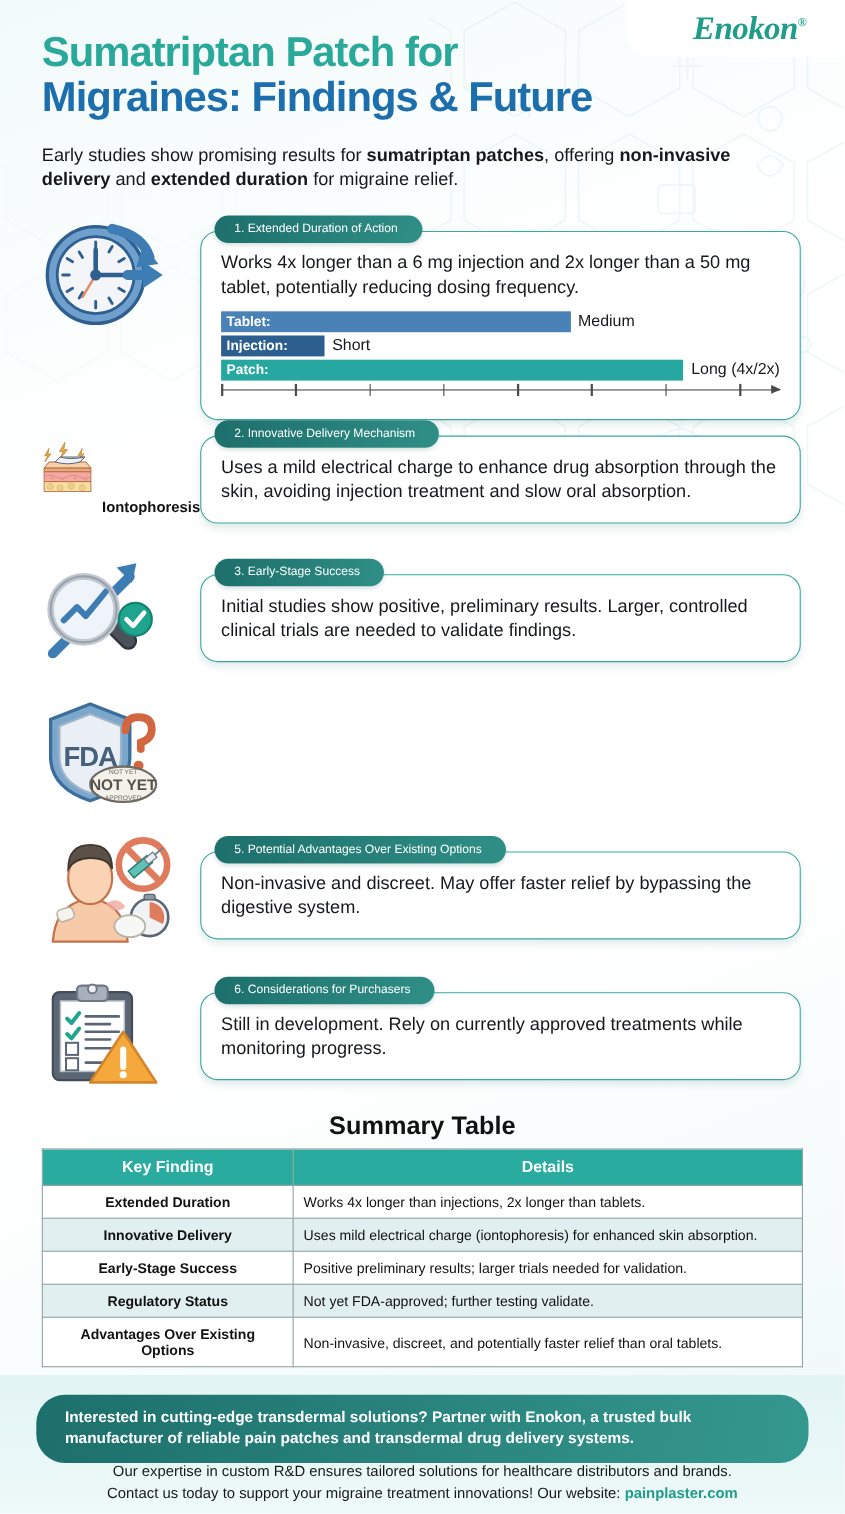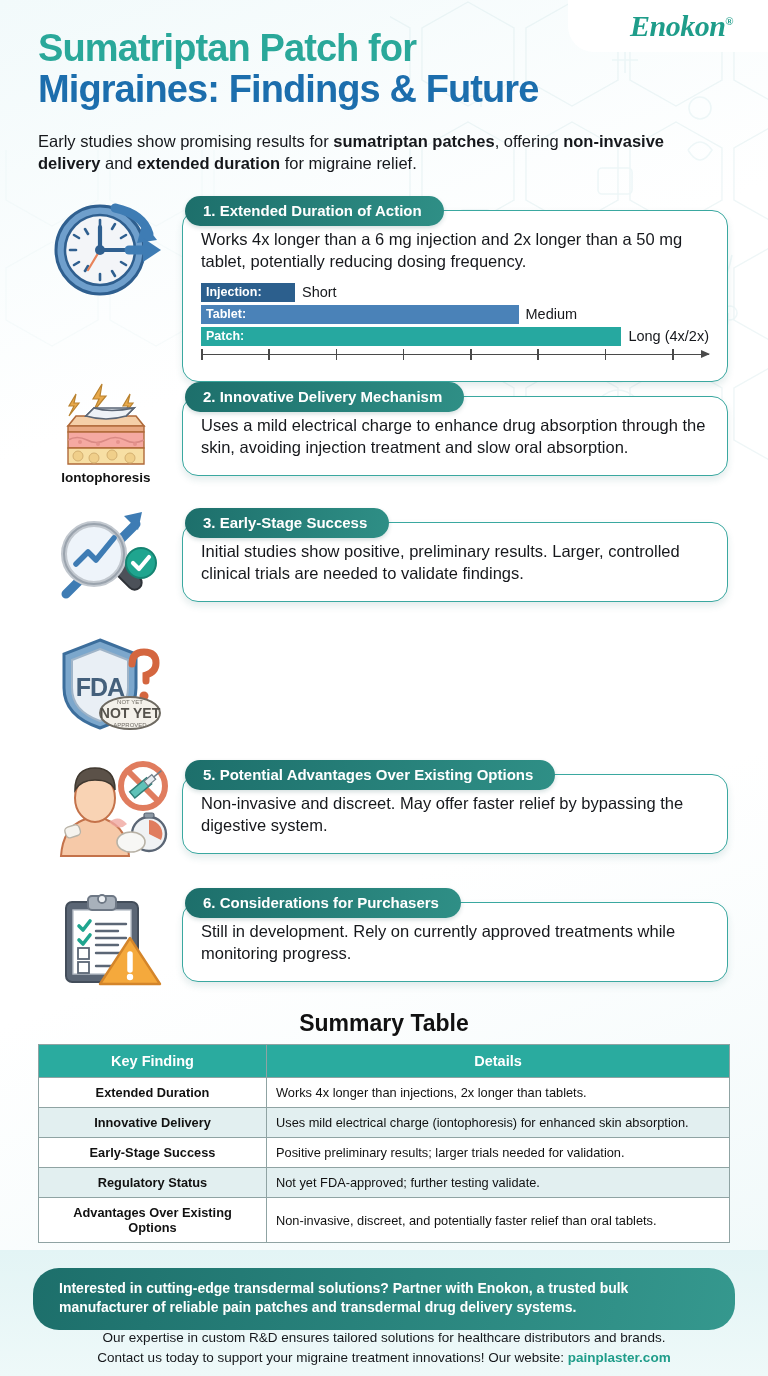--- a/index.html
+++ b/index.html
@@ -69,22 +69,21 @@
   
   .section {
     position: absolute;
     display: flex;
     align-items: flex-start;
     z-index: 3;
   }
   .icon-col {
     width: 152px;
     display: flex;
-    flex-direction: column;
-    align-items: center;
+    align-items: flex-end;
     flex: 0 0 152px;
   }
   .icon-cap {
     font-size: 13.5px; font-weight: bold; color: #111; margin-top: 2px;
   }
 
   .card {
     position: relative;
     width: 546px;
     background: #ffffff;
@@ -94,25 +93,25 @@
     box-shadow: 0 4px 7px rgba(40,110,110,.13);
   }
   .card-body {
     padding: 18px 18px 16px 18px;
     font-size: 16.5px;
     line-height: 1.33;
     color: #16181c;
   }
   .pill {
     position: absolute;
-    left: 2px; top: -15px;
+    left: 12px; top: -15px;
     background: linear-gradient(100deg,#1d6f6b 0%, #2f8f86 100%);
     color: #ffffff;
-    font-size: 15px;
-    font-weight: bold;
+    font-size: 11px;
+    font-weight: normal;
     padding: 6px 22px 7px 18px;
     border-radius: 19px;
     white-space: nowrap;
     box-shadow: 0 2px 4px rgba(20,80,80,.18);
   }
 
   
   .chart { margin: 10px 0 2px 0; position: relative; }
   .bar-row { position: relative; height: 19px; margin-bottom: 3px; display: flex; align-items: center; }
   .bar {
@@ -254,30 +253,30 @@
         <path d="M86 54 h20" fill="none" stroke="#3e7cb4" stroke-width="9" stroke-linecap="round"></path>
         <path d="M100 42 l18 12 l-18 12 z" fill="#3e7cb4"></path>
       </svg>
     </div>
     <div class="card">
       <div class="pill">1. Extended Duration of Action</div>
       <div class="card-body">
         <div>Works 4x longer than a 6 mg injection and 2x longer than a 50 mg tablet, potentially reducing dosing frequency.</div>
         <div class="chart">
           <div class="bar-row">
+            <div class="bar" id="bar1" style="width: 62.5%; background: rgb(74, 130, 184);">
+                <span>Tablet:</span>
+              </div>
+            <span class="bar-lbl">Medium</span>
+          </div>
+          <div class="bar-row">
             <div class="bar" id="bar0" style="width: 18.5%; background: rgb(44, 95, 141);">
                 <span>Injection:</span>
               </div>
             <span class="bar-lbl">Short</span>
-          </div>
-          <div class="bar-row">
-            <div class="bar" id="bar1" style="width: 62.5%; background: rgb(74, 130, 184);">
-                <span>Tablet:</span>
-              </div>
-            <span class="bar-lbl">Medium</span>
           </div>
           <div class="bar-row">
             <div class="bar" id="bar2" style="width: 88.5%; background: rgb(38, 168, 160);">
                 <span>Patch:</span>
               </div>
             <span class="bar-lbl">Long (4x/2x)</span>
           </div>
           <div class="axis" id="chart-axis">
             <div class="axis-line"></div>
             <div class="axis-arrow"></div>

